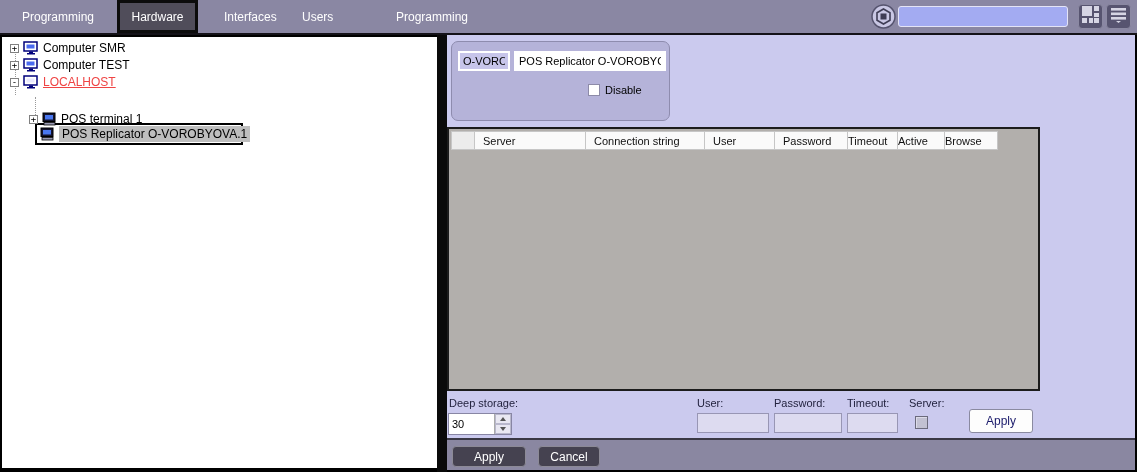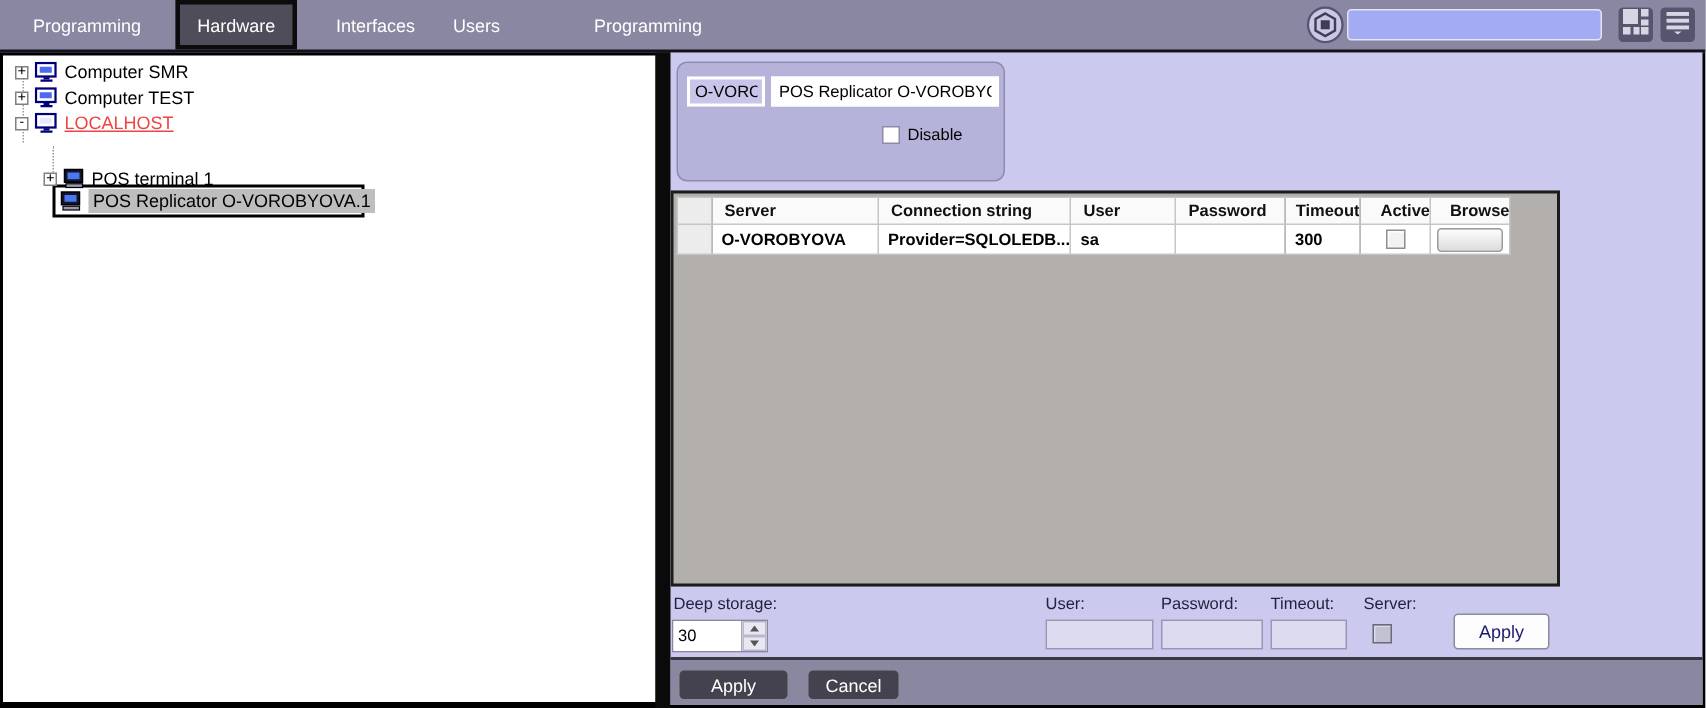--- a/index.html
+++ b/index.html
@@ -51,24 +51,24 @@
   .editor-field.id { left: 6px; width: 52px; background: #c7c5ea; }
   .editor-field.name { left: 62px; width: 152px; background: #fff; }
   .disable-row { position: absolute; left: 131px; top: 42px; display: flex; align-items: center; }
   .checkbox { width: 12px; height: 12px; background: #fff; border: 1px solid #8d8ba8; }
   .disable-row span { font-size: 11px; margin-left: 5px; color: #000; }
 
   
   .grid-area { position: absolute; left: 0; top: 92px; width: 593px; height: 264px;
              background: #b2afac; border: 2px solid #1c1c1c; }
   table.grid { border-collapse: collapse; margin: 2px 0 0 2px; table-layout: fixed; }
-  table.grid th, table.grid td { border: 1px solid #c6c6c6; font-size: 11px; font-weight: bold;
+  table.grid th, table.grid td { border: 1px solid #c6c6c6; font-size: 11px; font-weight: normal;
              overflow: hidden; white-space: nowrap; }
   table.grid th { background: #fafafa; height: 18px; text-align: left; padding: 0 0 0 8px; color: #111; }
-  table.grid th.ctr { text-align: right; padding: 0; }
+  table.grid th.ctr { text-align: left; padding: 0; }
   table.grid td { background: #fff; height: 20px; padding: 0 0 0 6px; color: #000; }
   table.grid .selcol { background: #ececec; padding: 0; }
   table.grid tr.sel td { background: #3e96e9; color: #fff; }
   table.grid tr.sel td.selcol { background: #ececec; }
   table.grid td.ctr { padding: 0; text-align: center; }
   .row-arrow { width: 0; height: 0; border-top: 5px solid transparent; border-bottom: 5px solid transparent;
              border-left: 7px solid #000; margin: 0 auto; }
   .cb { width: 13px; height: 13px; border: 1px solid #8f8f8f; background: #f2f2f2;
              box-shadow: inset 1px 1px 0 #fff; margin: 0 auto; }
   .browse-btn { width: 44px; height: 16px; border: 1px solid #9a9a9a; border-radius: 3px;
@@ -248,34 +248,20 @@
             <th>Server</th>
             <th>Connection string</th>
             <th>User</th>
             <th>Password</th>
             <th class="ctr">Timeout</th>
             <th class="ctr">Active</th>
             <th class="ctr">Browse</th>
           </tr>
         </thead>
         <tbody>
-          <tr>
-            <td class="selcol"></td>
-            <td>O-VOROBYOVA</td>
-            <td>Provider=SQLOLEDB...</td>
-            <td>sa</td>
-            <td></td>
-            <td>300</td>
-            <td class="ctr">
-                <span class="cb" style="display:block"></span>
-              </td>
-            <td class="ctr">
-                <button class="browse-btn"></button>
-              </td>
-          </tr>
         </tbody>
       </table>
     </div>
 
     <span class="form-label" style="left:2px; top:362px;">Deep storage:</span>
     <div class="spinner-wrap">
       <input value="30" style="">
       <div class="spin-btns">
         <div class="spin-btn">
             <span class="tri-up"></span>

